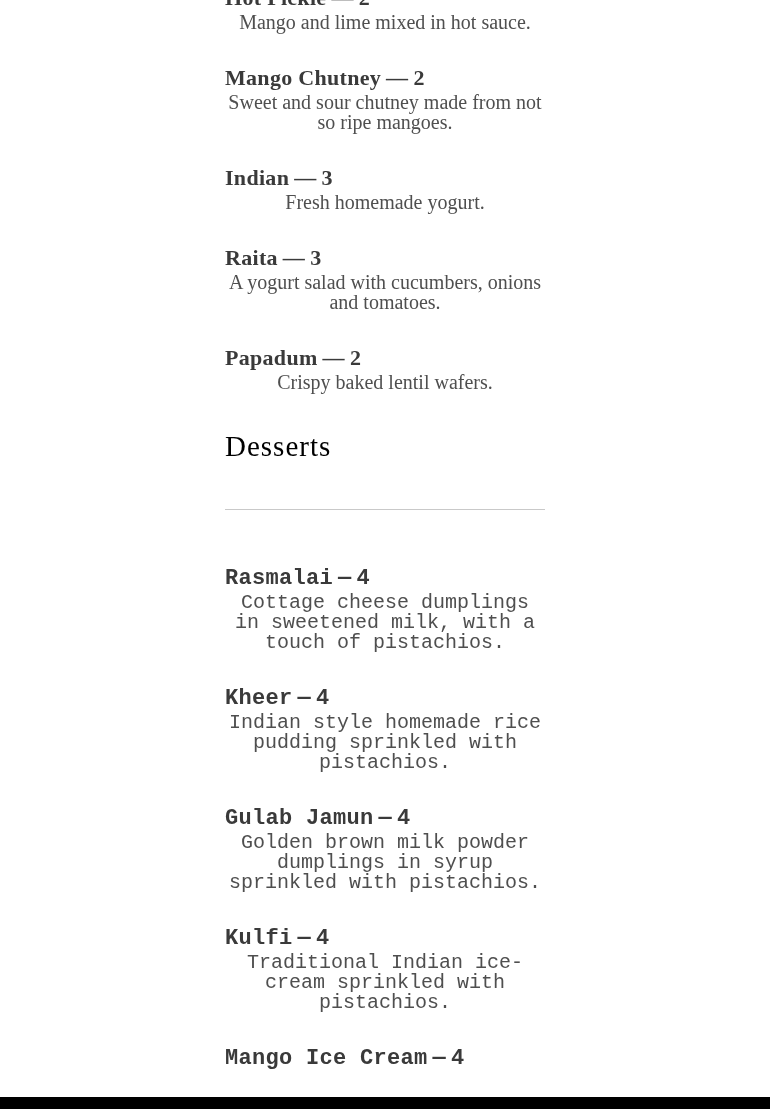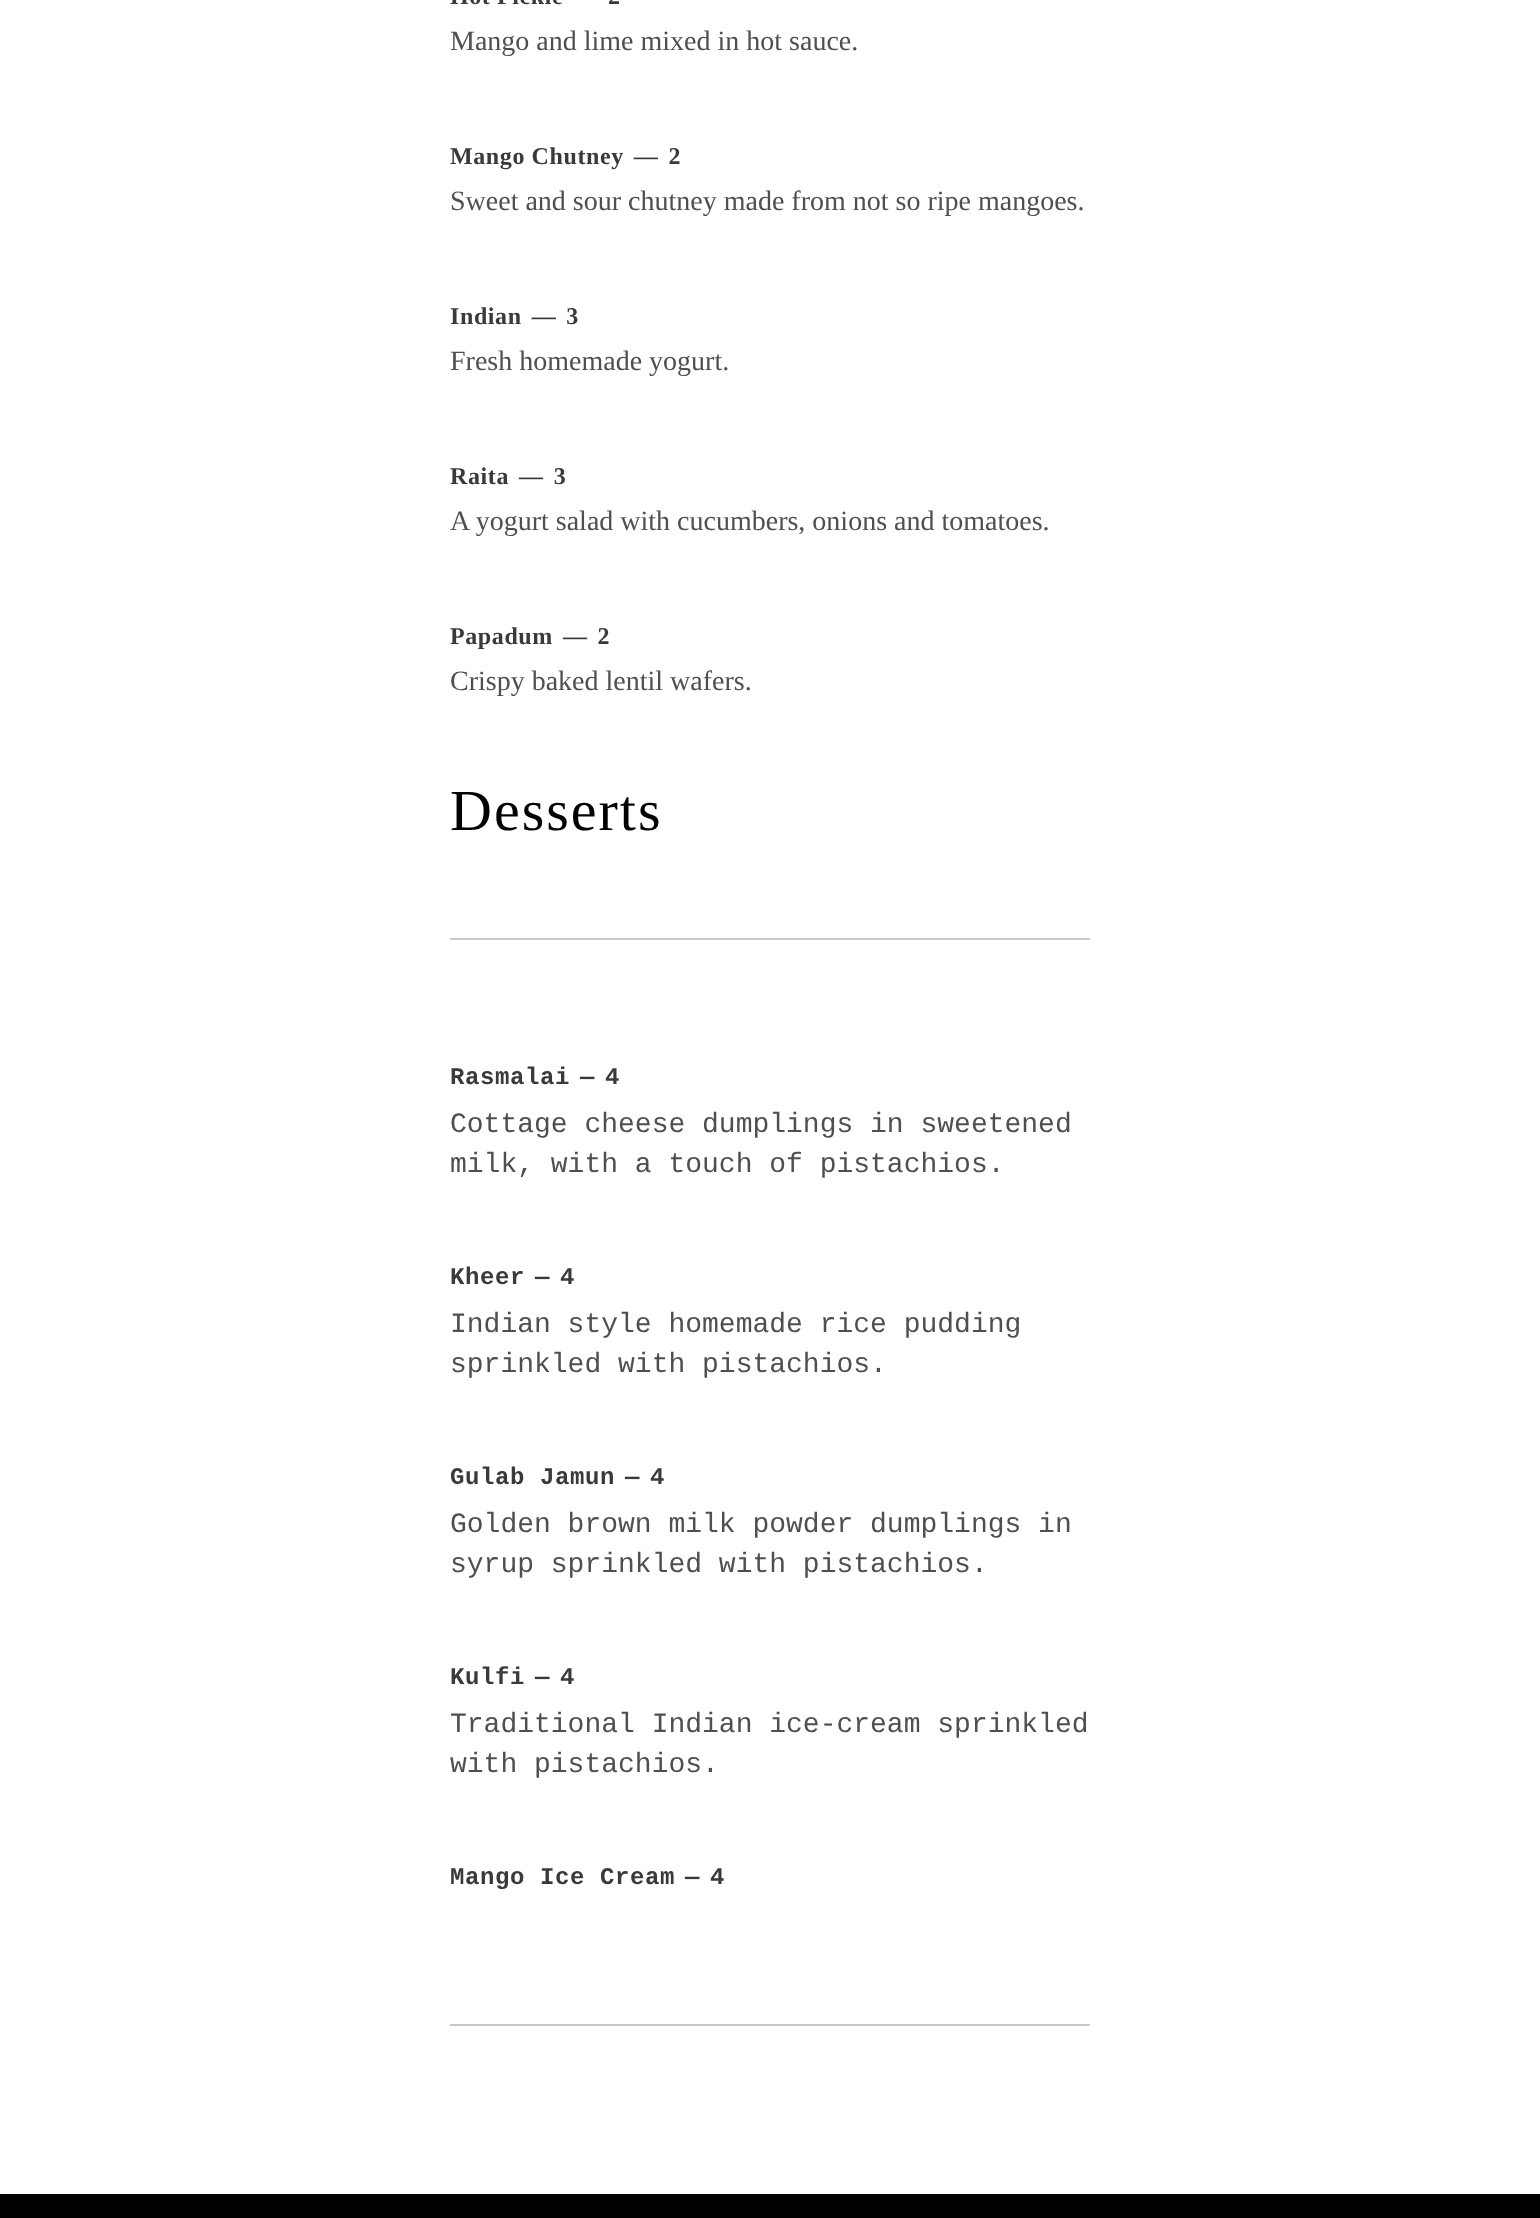--- a/index.html
+++ b/index.html
@@ -16,33 +16,34 @@
   }
   .content {
     position: relative;
     top: -13px;
     margin-left: 225px;
     width: 320px;
   }
   .menu-item { margin: 0 0 35px 0; }
   .menu-item h3 {
     margin: 0 0 3px 0;
-    font-size: 12px;
+    font-size: 22px;
     line-height: 22px;
     font-weight: 700;
     color: #3a3a3a;
     letter-spacing: 0.3px;
   }
   .menu-item .sep { margin: 0 5px; font-weight: 700; }
   .menu-item p {
     margin: 0;
-    font-size: 14px;
+    font-size: 20px;
     line-height: 20px;
     font-weight: 400;
     color: #4f4f4f;
+    text-align: center;
   }
   .section-heading {
     margin: 22px 0 0 0;
     font-size: 29px;
     line-height: 38px;
     font-weight: 400;
     color: #000000;
     letter-spacing: 1px;
   }
   .rule {

